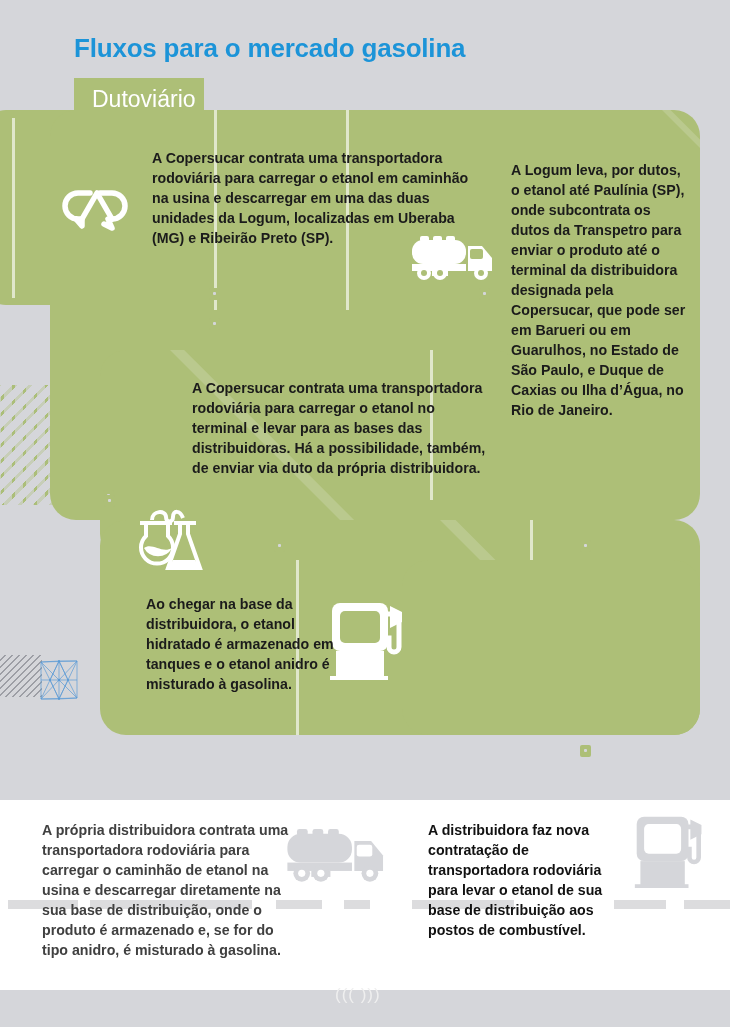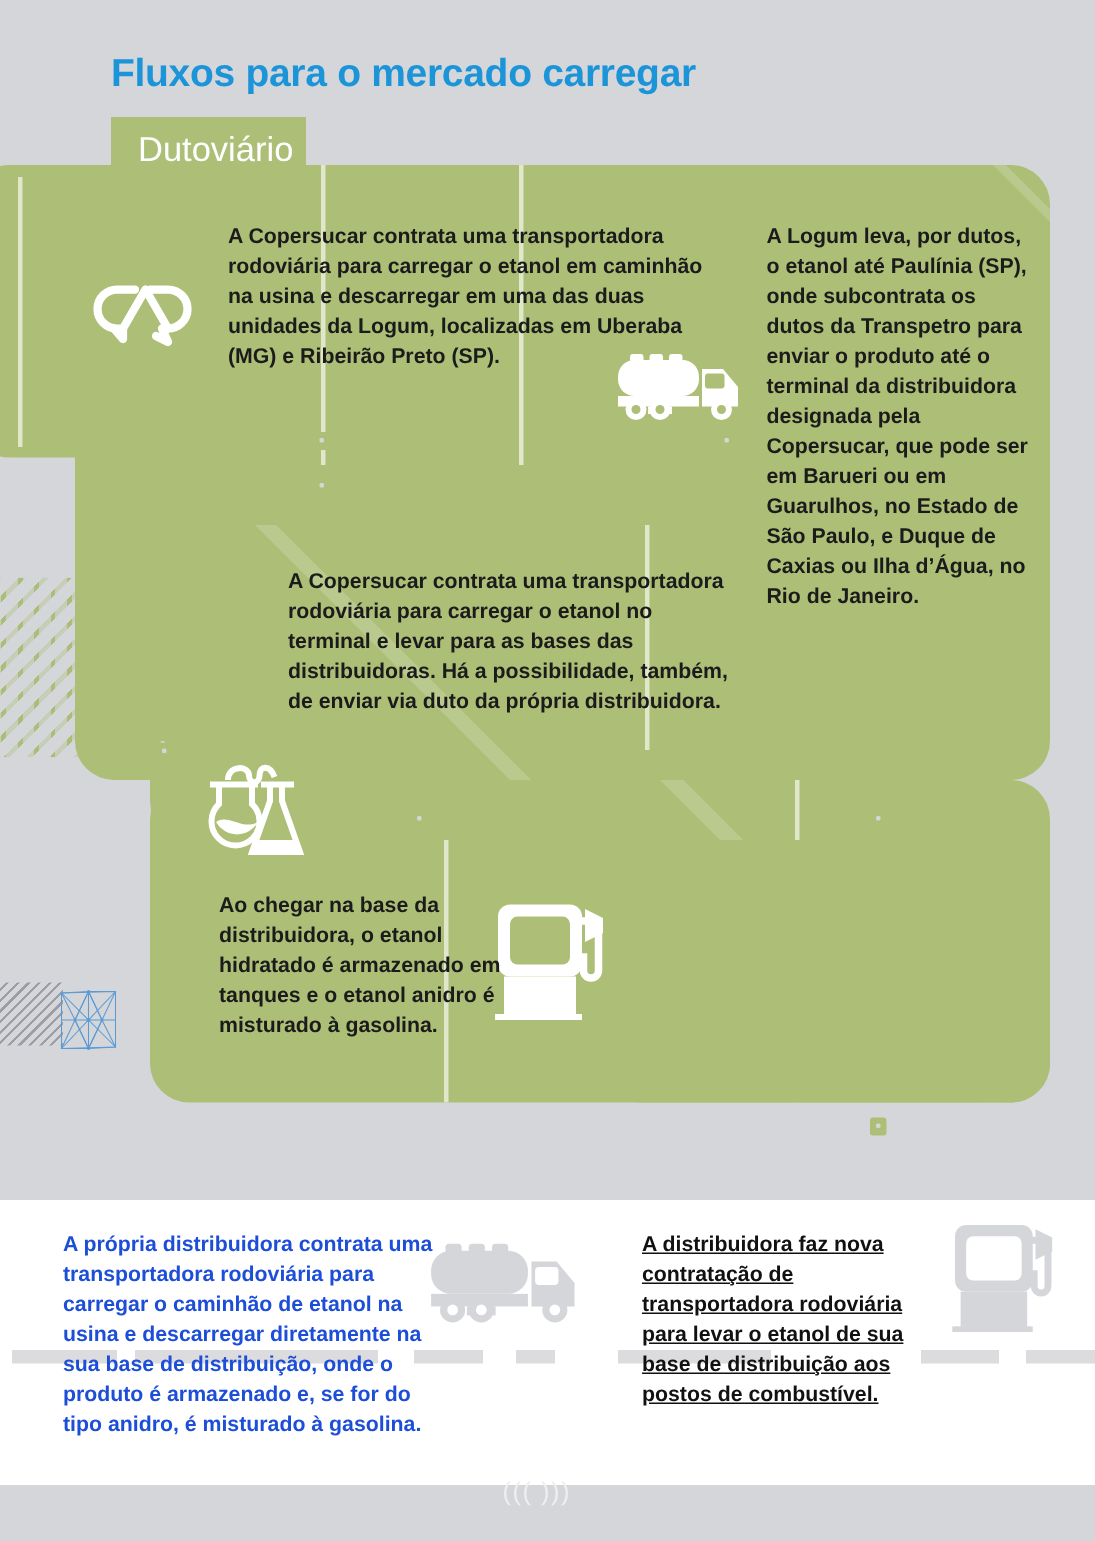--- a/index.html
+++ b/index.html
@@ -171,26 +171,26 @@
   
   .para {
     position: absolute;
     color: #1b1b1b;
     font-size: 14.2px;
     line-height: 20px;
     font-weight: bold;
     white-space: pre-line;
   }
   #para-1 { left: 152px; top: 148px; width: 330px; }
-  #para-2 { left: 511px; top: 148px; width: 180px; }
+  #para-2 { left: 511px; top: 160px; width: 180px; }
   #para-3 { left: 192px; top: 378px; width: 300px; }
   #para-4 { left: 131px; top: 594px; width: 200px; margin-left: 15px; }
   #para-5 { left: 430px; top: 594px; width: 250px; }
-  #para-6 { left: 42px; top: 820px; width: 250px; color:#1d4ed8; }
-  #para-7 { left: 428px; top: 820px; width: 200px; color:#111;text-decoration:underline; }
+  #para-6 { left: 42px; top: 820px; width: 250px; color:#404040; }
+  #para-7 { left: 428px; top: 820px; width: 200px; color:#111; }
 
   
   #bottom-white {
     position: absolute;
     left: 0;
     top: 800px;
     width: 730px;
     height: 190px;
     background: #ffffff;
   }
@@ -243,21 +243,21 @@
     </g>
     <g fill="#5b9bd5">
       <circle cx="19" cy="20" r="1.3"></circle>
         <circle cx="10" cy="20" r="1"></circle>
       <circle cx="28" cy="20" r="1"></circle>
         <circle cx="19" cy="1" r="1"></circle>
       <circle cx="19" cy="39" r="1"></circle>
     </g>
   </svg>
 
-  <div id="title">Fluxos para o mercado carregar</div>
+  <div id="title">Fluxos para o mercado gasolina</div>
 
   <div class="green-block" id="block-1">
     <div class="vline" style="left:32px; top:8px; height:180px;"></div>
     <div class="vline" style="left:166px; top:-6px; height:200px;"></div>
   </div>
   <div class="green-block" id="block-2">
     <div class="shine" style="left:640px; top:-30px; width:14px; height:760px;"></div>
     <div class="shine" style="left:582px; top:-30px; width:6px; height:760px;"></div>
     <div class="vline" style="left:164px; top:0px; height:200px;"></div>
     <div class="vline" style="left:296px; top:0px; height:200px;"></div>

